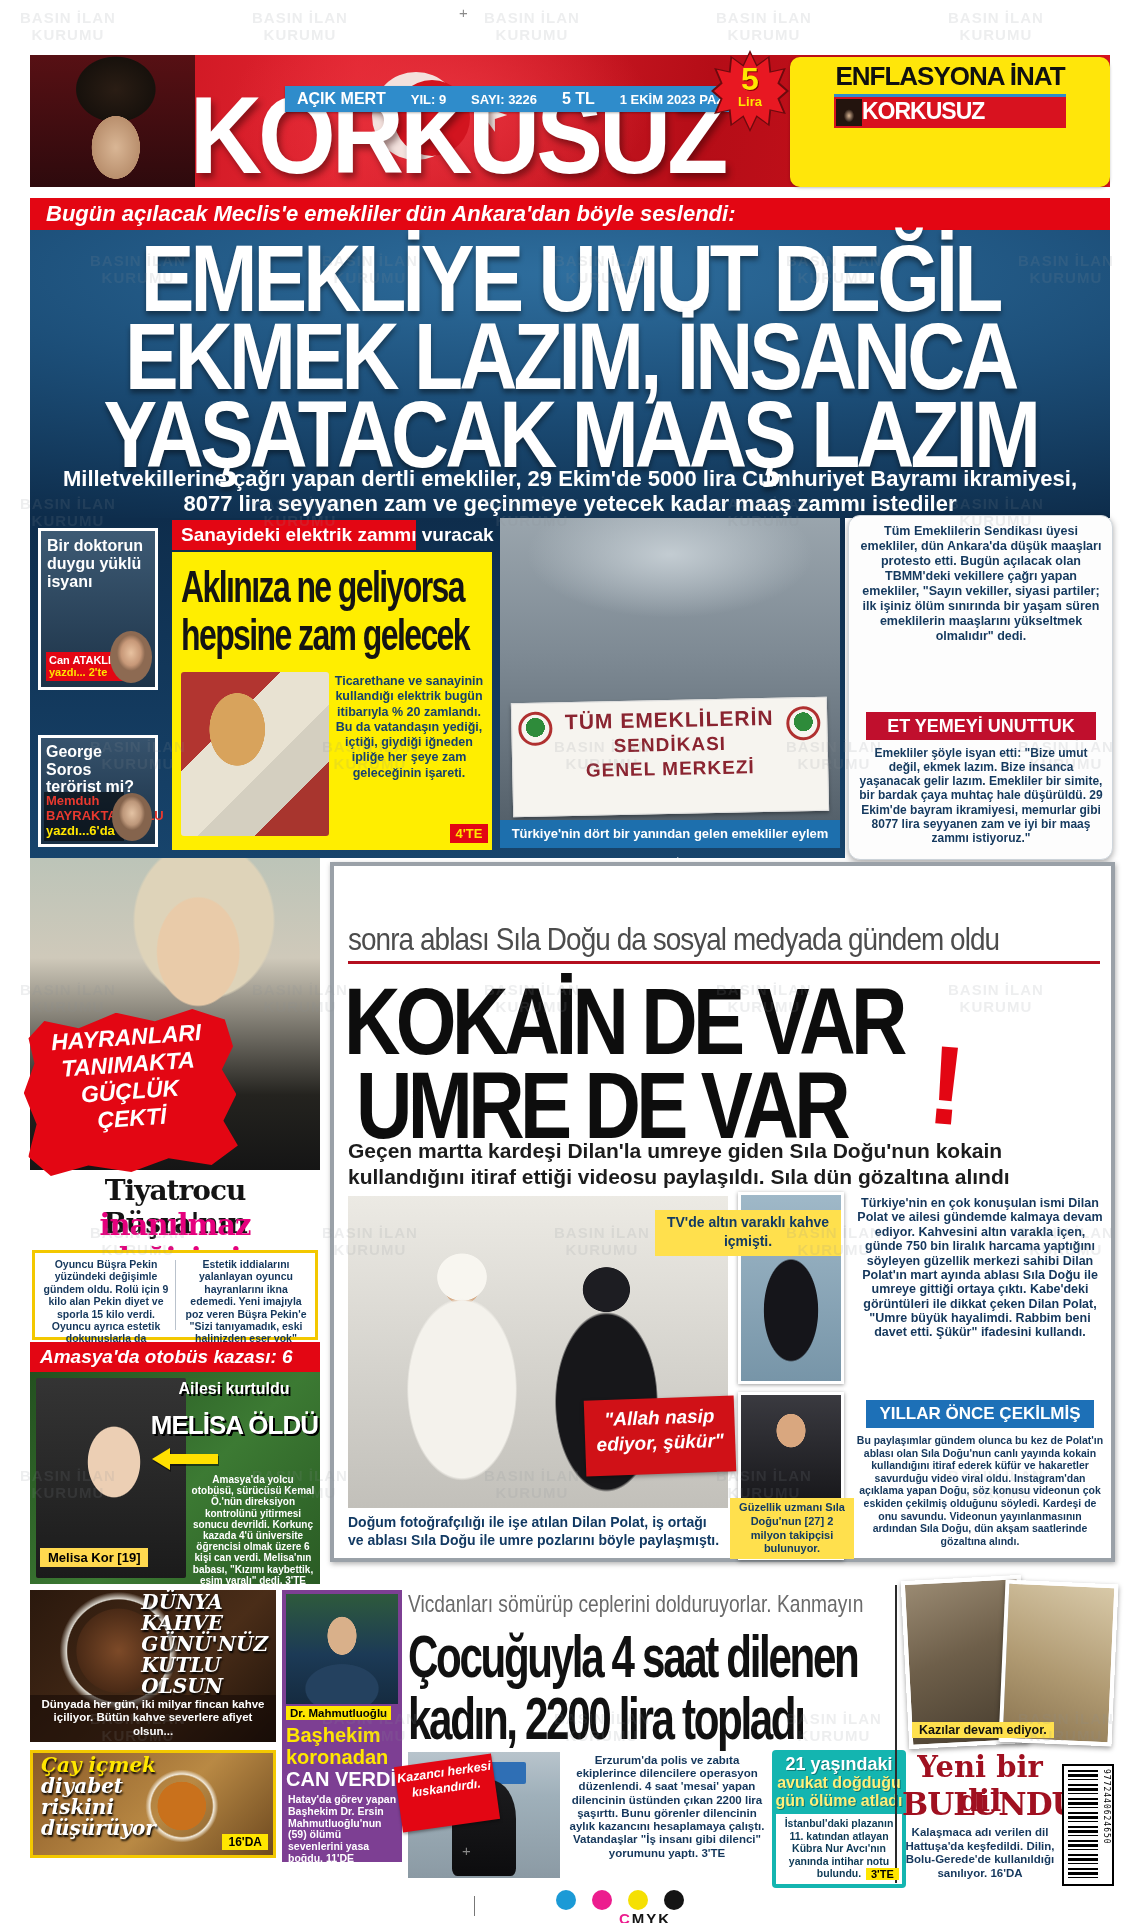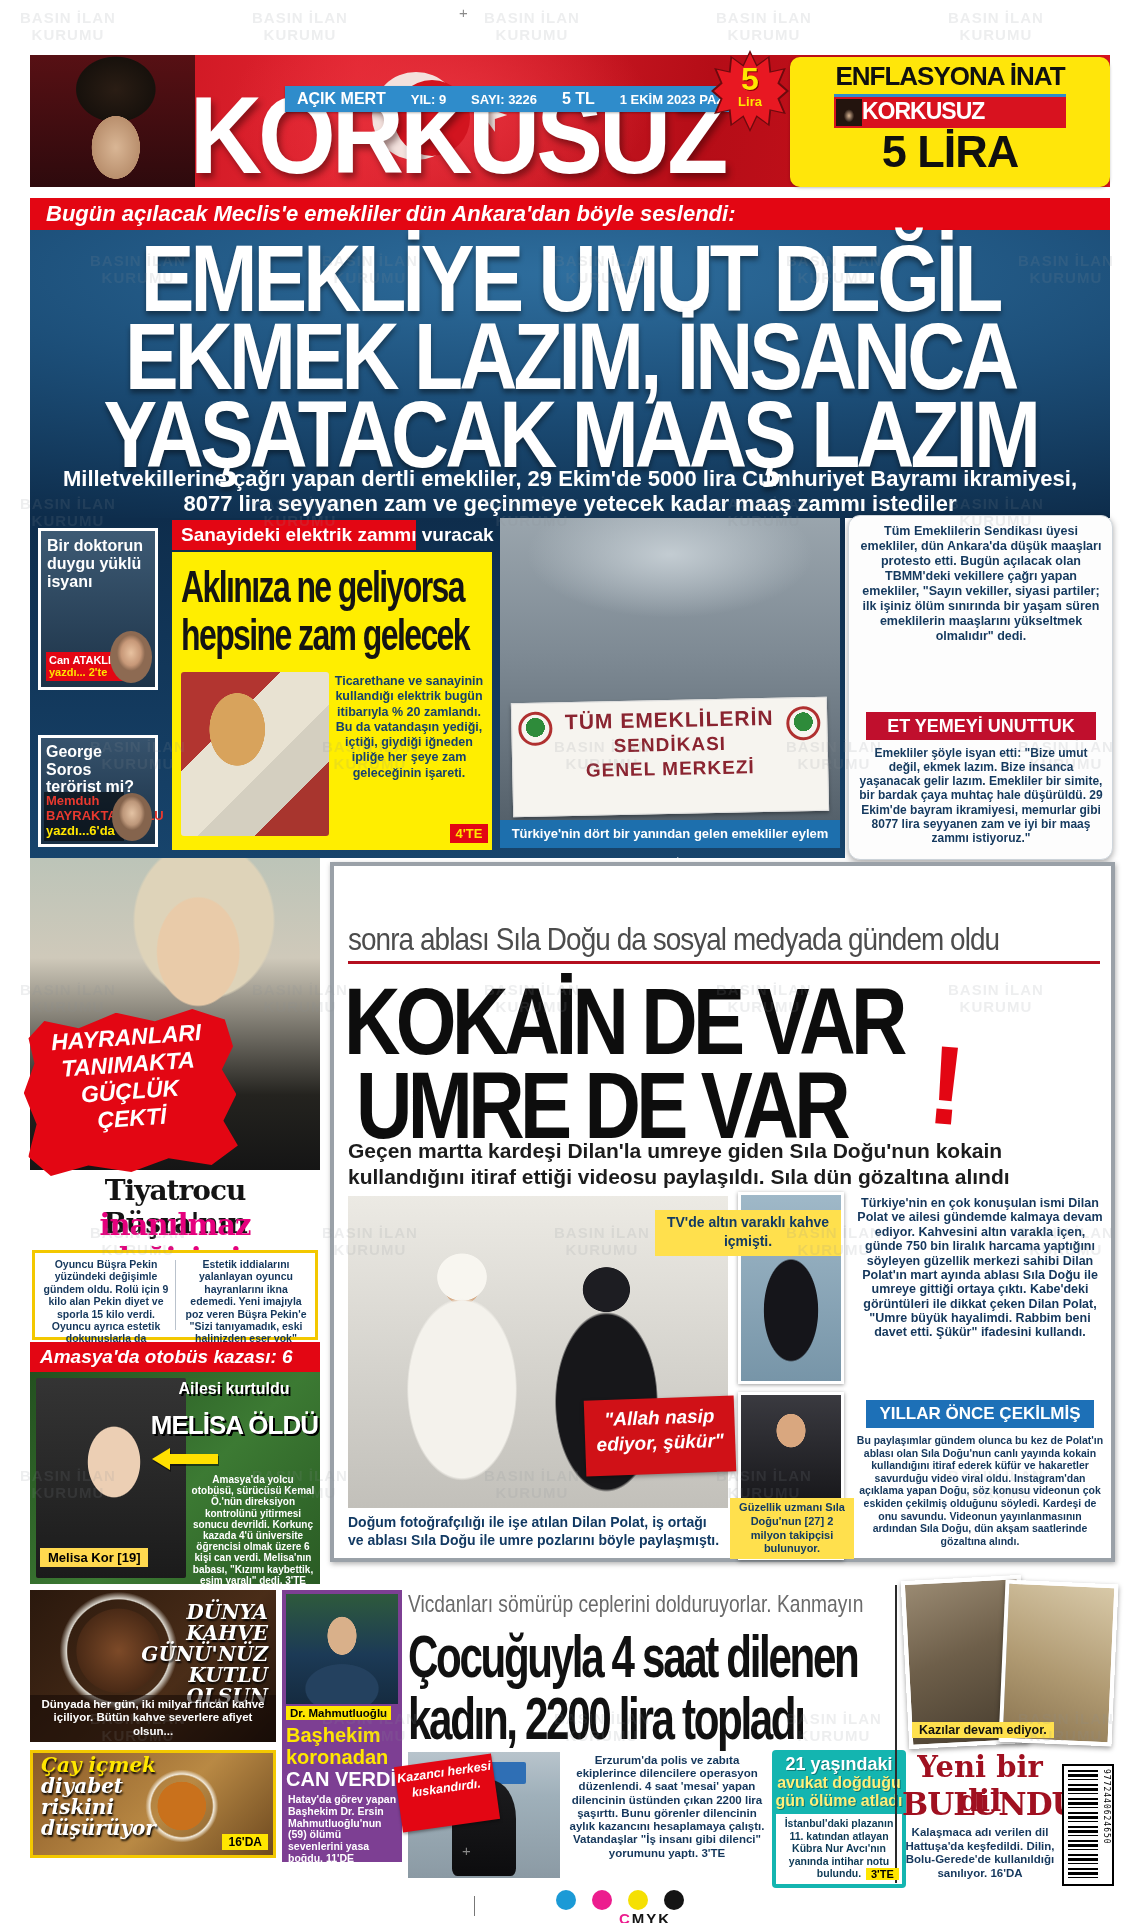--- a/index.html
+++ b/index.html
@@ -196,21 +196,21 @@
         text-align:center;line-height:1.15;}
   #dilan-bar{left:866px;top:1400px;width:228px;height:28px;background:#1d70b7;color:#fff;
         font-size:17px;font-weight:900;text-align:center;line-height:28px;}
   #dilan-p2{left:856px;top:1434px;width:248px;font-size:10.5px;font-weight:700;color:#14375c;
         text-align:center;line-height:1.2;}
   
   #coffee{left:30px;top:1590px;width:246px;height:152px;overflow:hidden;
         background:radial-gradient(circle 52px at 36% 40%, #7d4a28 0%, #4a2a16 80%, rgba(0,0,0,0) 82%),
         radial-gradient(circle 62px at 36% 40%, rgba(0,0,0,0) 82%, #d8d4cb 84%, rgba(0,0,0,0) 95%),
         linear-gradient(135deg,#2a180d,#4a2d18 60%,#1e120a);}
-  #coffee-lines{position:absolute;right:8px;top:12px;text-align:right;font-family:"DejaVu Serif",serif;
+  #coffee-lines{position:absolute;right:8px;top:2px;text-align:left;font-family:"DejaVu Serif",serif;
         font-style:italic;font-weight:900;font-size:20px;color:#fff;line-height:1.05;
         text-shadow:1px 2px 2px #000;}
   #coffee-cap{position:absolute;left:0;bottom:0;width:246px;background:rgba(20,10,5,.55);color:#fff;
         font-size:11.5px;font-weight:700;text-align:center;line-height:1.2;padding:3px 4px;}
   #tea{left:30px;top:1750px;width:246px;height:108px;border:3px solid #f3c800;overflow:hidden;
         background:radial-gradient(circle 30px at 62% 52%, #c9711c 0 80%, rgba(0,0,0,0) 82%),
         radial-gradient(circle 38px at 62% 52%, rgba(0,0,0,0) 80%, #f0e8d8 84%, rgba(0,0,0,0) 96%),
         linear-gradient(135deg,#8a5a28,#b98944 55%,#6e4a20);}
   #tea-lines{position:absolute;left:8px;top:2px;font-family:"DejaVu Serif",serif;font-style:italic;
         font-weight:900;font-size:20px;line-height:1.05;color:#fff;text-shadow:1px 2px 2px #000;}
@@ -313,21 +313,20 @@
   <div class="abs star" id="burst">
     <span id="burst-5">5</span>
     <span id="burst-lira">Lira</span>
   </div>
   <div class="abs" id="promo">
     <div id="promo-top">ENFLASYONA İNAT</div>
     <div id="promo-logo">
       <div id="promo-logo-ata"></div>
       <div id="promo-logo-text">KORKUSUZ</div>
     </div>
-    <div id="promo-price">5 LİRA</div>
   </div>
 
   <div class="abs" id="lead-kicker">Bugün açılacak Meclis'e emekliler dün Ankara'dan böyle seslendi:</div>
   <div class="abs" id="lead-box"></div>
   <div class="lead-line" id="lead-l1"><span class="cnd">EMEKLİYE UMUT DEĞİL</span></div>
   <div class="lead-line" id="lead-l2"><span class="cnd">EKMEK LAZIM, İNSANCA</span></div>
   <div class="lead-line" id="lead-l3"><span class="cnd">YAŞATACAK MAAŞ LAZIM</span></div>
   <div class="abs" id="lead-sub">Milletvekillerine çağrı yapan dertli emekliler, 29 Ekim'de 5000 lira Cumhuriyet Bayramı ikramiyesi, 8077 lira seyyanen zam ve geçinmeye yetecek kadar maaş zammı istediler</div>
 
   <div class="abs" id="strip-bg"></div>

